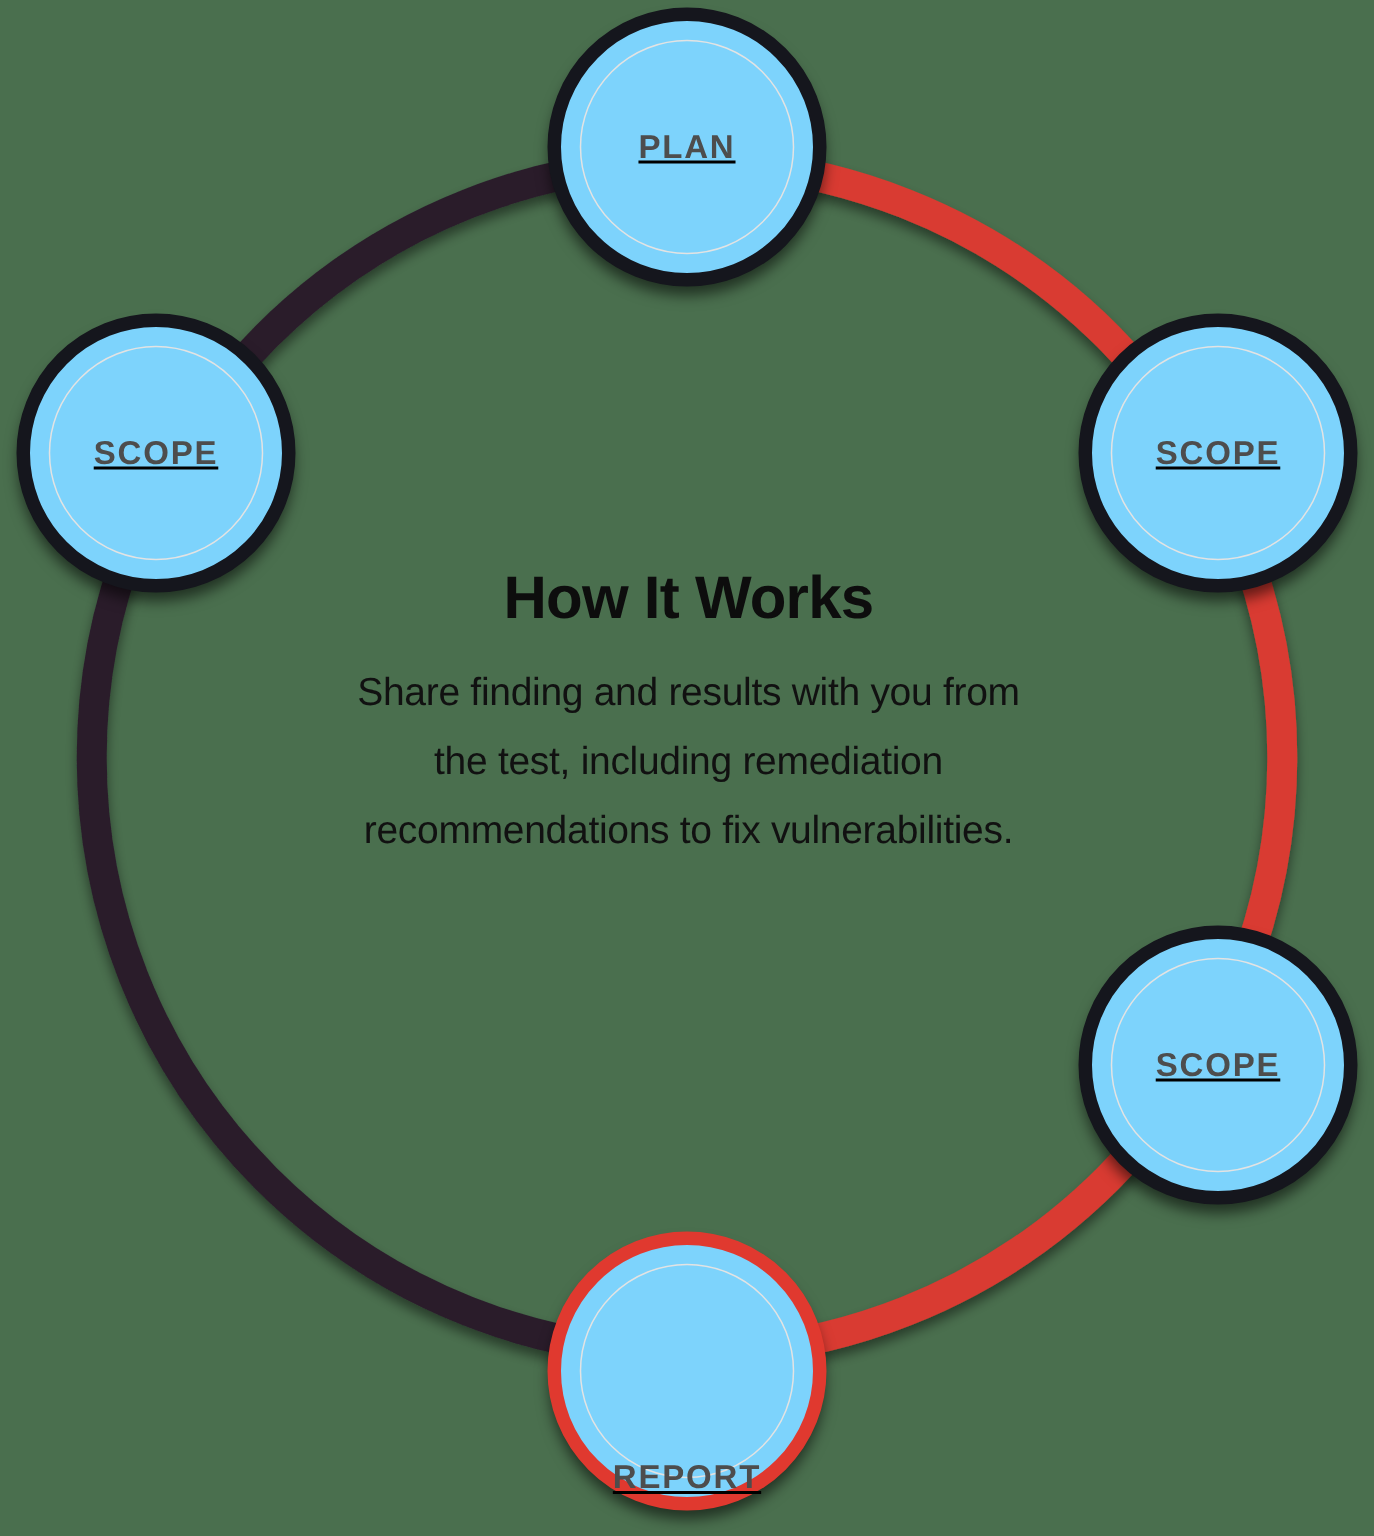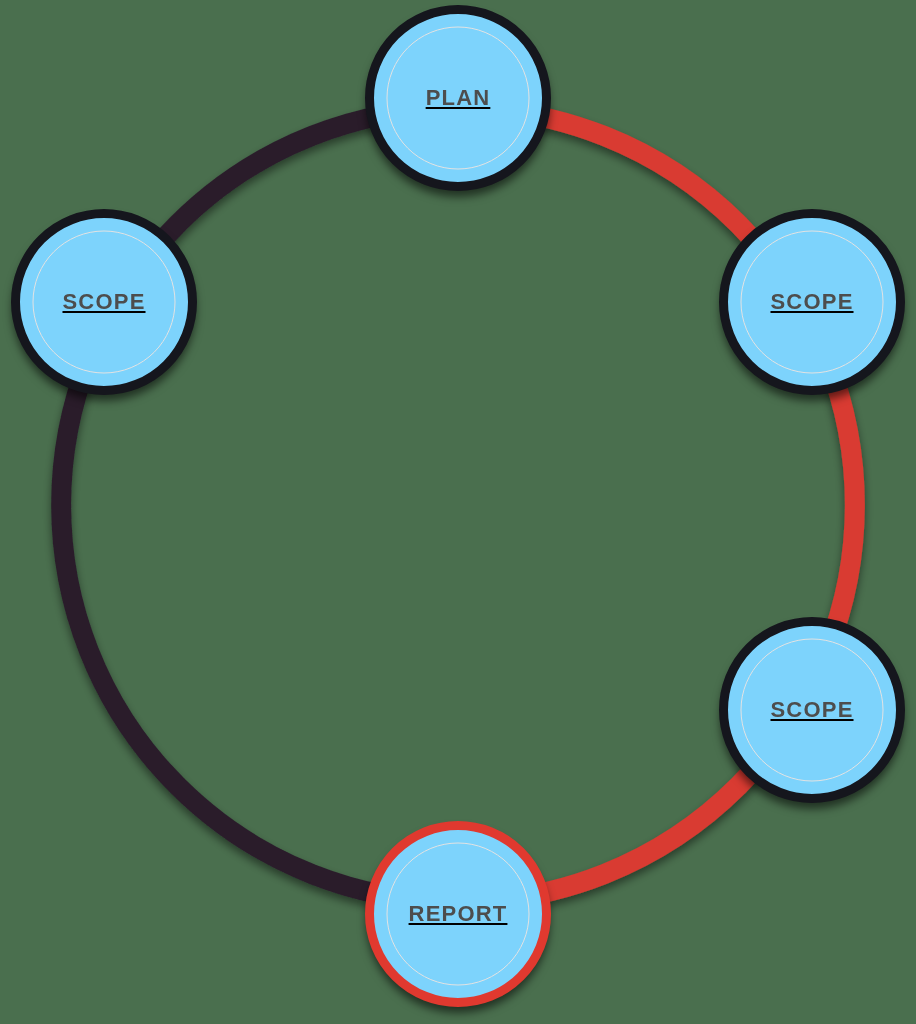--- a/index.html
+++ b/index.html
@@ -73,41 +73,49 @@
     font-weight:bold;
     color:#4d4d4d;
     letter-spacing:1.2px;
     white-space:nowrap;
   }
 
   
   #node-plan   {left:365px; top:5px;}
   #node-scope  {left:719px; top:209px;}
   #node-test   {left:719px; top:617px;}
-  #node-report {left:365px; top:821px;}
+  #node-report {left:365px; top:821px;align-items:flex-end;}
   #node-youfix {left:11px;  top:617px;}
   #node-retest {left:11px;  top:209px;}
 </style>
 </head>
 <body>
 
 <div id="stage">
 
   <svg id="ring" viewBox="0 0 916 1024">
     <defs>
       <filter id="arcShadow" x="-20%" y="-20%" width="140%" height="140%">
         <feDropShadow dx="0" dy="5" stdDeviation="4" flood-color="#000000" flood-opacity="0.45"></feDropShadow>
       </filter>
     </defs>
 
     <path d="M 458 902 A 397 397 0 0 1 458 108" fill="none" stroke="#2a1f2b" stroke-width="20" stroke-linecap="butt" filter="url(#arcShadow)"></path>
 
     <path d="M 458 108 A 397 397 0 0 1 458 902" fill="none" stroke="#d93a30" stroke-width="20" stroke-linecap="butt" filter="url(#arcShadow)"></path>
   </svg>
 
+  <div class="center-block">
+    <div class="center-title">How It Works</div>
+    <div class="center-desc">
+      <div>Share finding and results with you from</div>
+      <div>the test, including remediation</div>
+      <div>recommendations to fix vulnerabilities.</div>
+    </div>
+  </div>
 
   <div id="node-plan" class="node dark">
     <span class="inner-ring"></span>
     <span class="node-label">PLAN</span>
   </div>
 
   <div id="node-scope" class="node dark">
     <span class="inner-ring"></span>
     <span class="node-label">SCOPE</span>
   </div>

